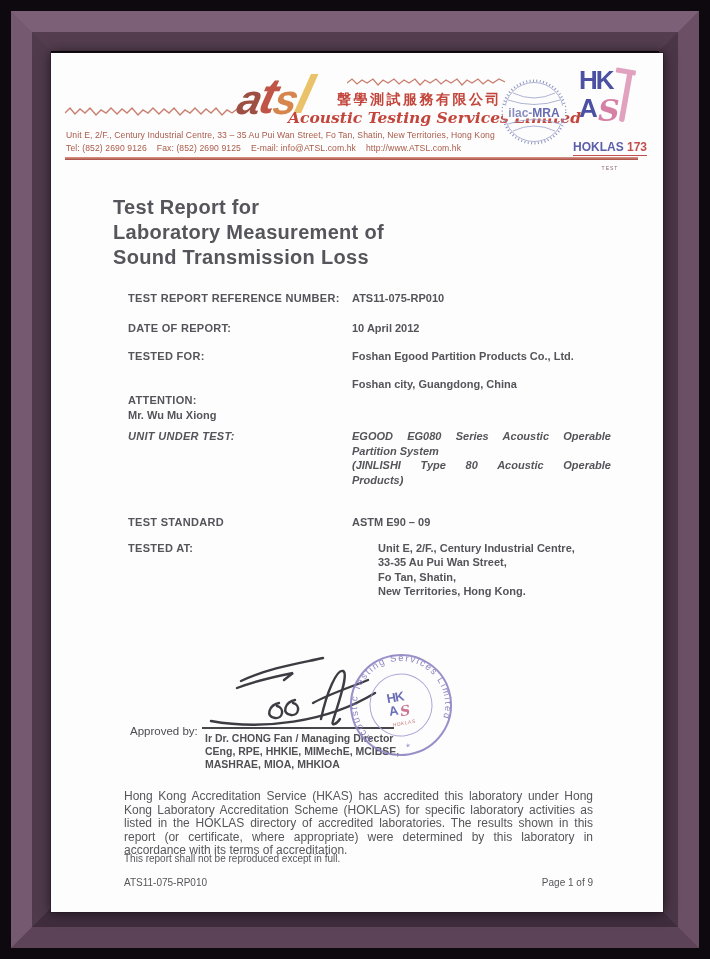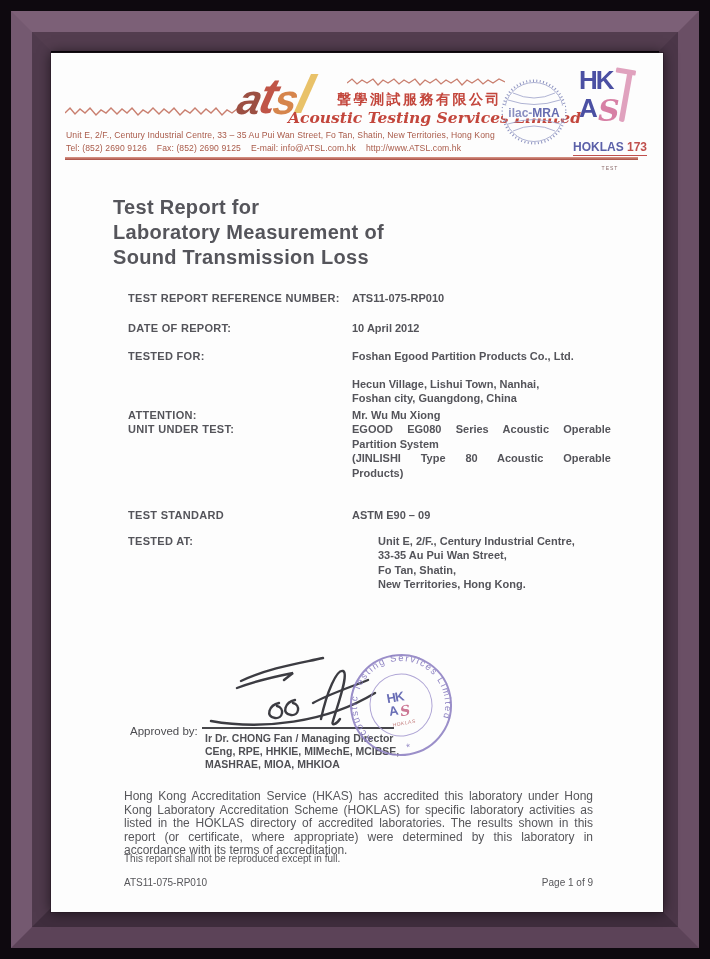--- a/index.html
+++ b/index.html
@@ -128,31 +128,30 @@
         </div>
         <div class="f-row" style="margin-top: 14px;">
           <div class="f-label">TESTED FOR:</div>
           <div class="f-value">
             <div>Foshan Egood Partition Products Co., Ltd.</div>
           </div>
         </div>
         <div class="f-row" style="margin-top: 13px;">
           <div class="f-label"></div>
           <div class="f-value">
-            <div>Hecun Village, Lishui Town, Nanhai,</div>
             <div>Foshan city, Guangdong, China</div>
           </div>
         </div>
-        <div class="f-row" style="margin-top: 2px;">
+        <div class="f-row" style="margin-top: 2px; flex-direction: column;">
           <div class="f-label">ATTENTION:</div>
           <div class="f-value">
             <div>Mr. Wu Mu Xiong</div>
           </div>
         </div>
-        <div class="f-row" style="">
+        <div class="f-row" style="margin-top: 7px; font-style: italic;">
           <div class="f-label">UNIT UNDER TEST:</div>
           <div class="f-value">
             <div class="jline">EGOOD EG080 Series Acoustic Operable</div>
             <div>Partition System</div>
             <div class="jline">(JINLISHI Type 80 Acoustic Operable</div>
             <div>Products)</div>
           </div>
         </div>
         <div class="f-row" style="margin-top: 28px;">
           <div class="f-label">TEST STANDARD</div>

